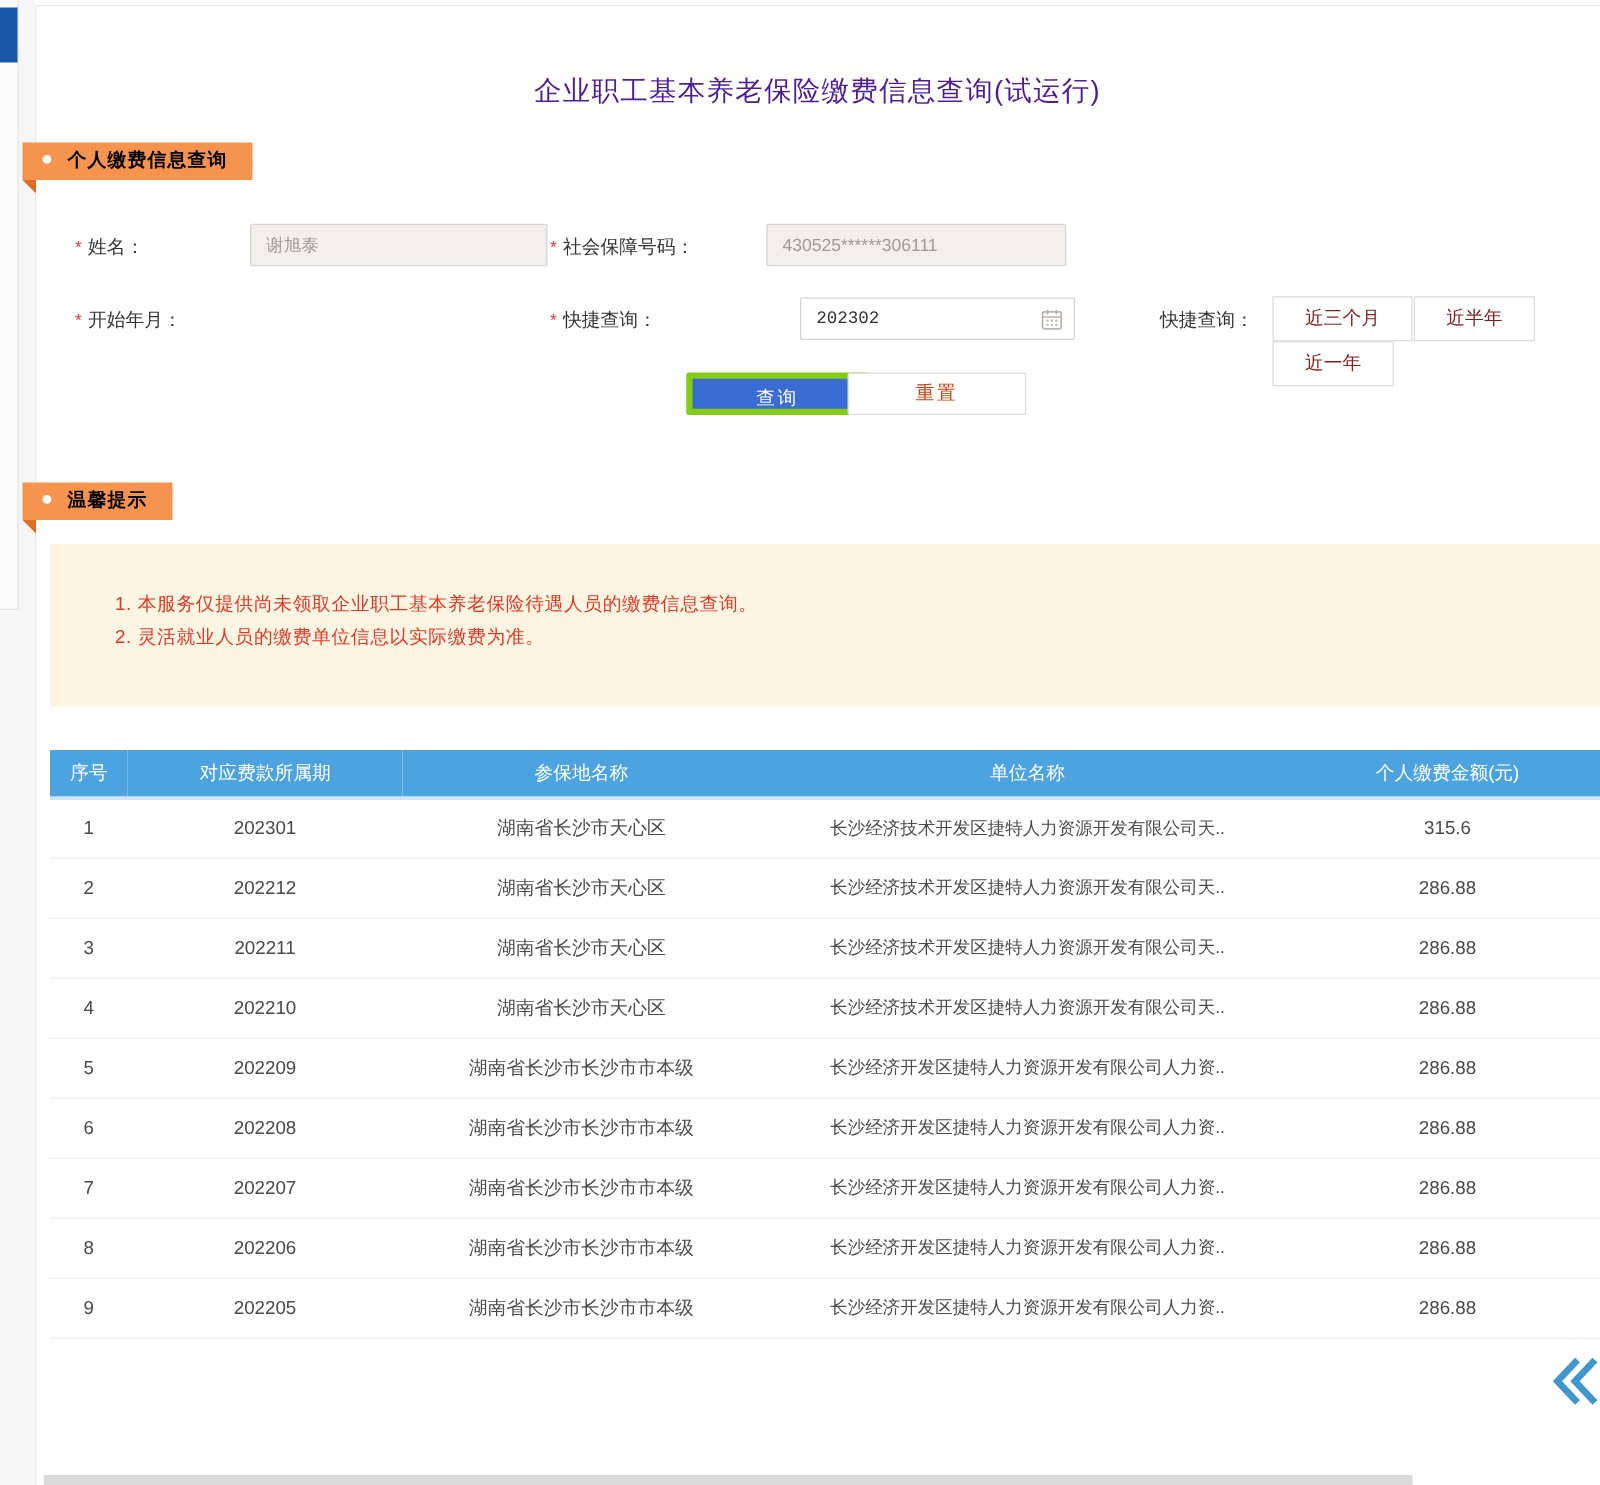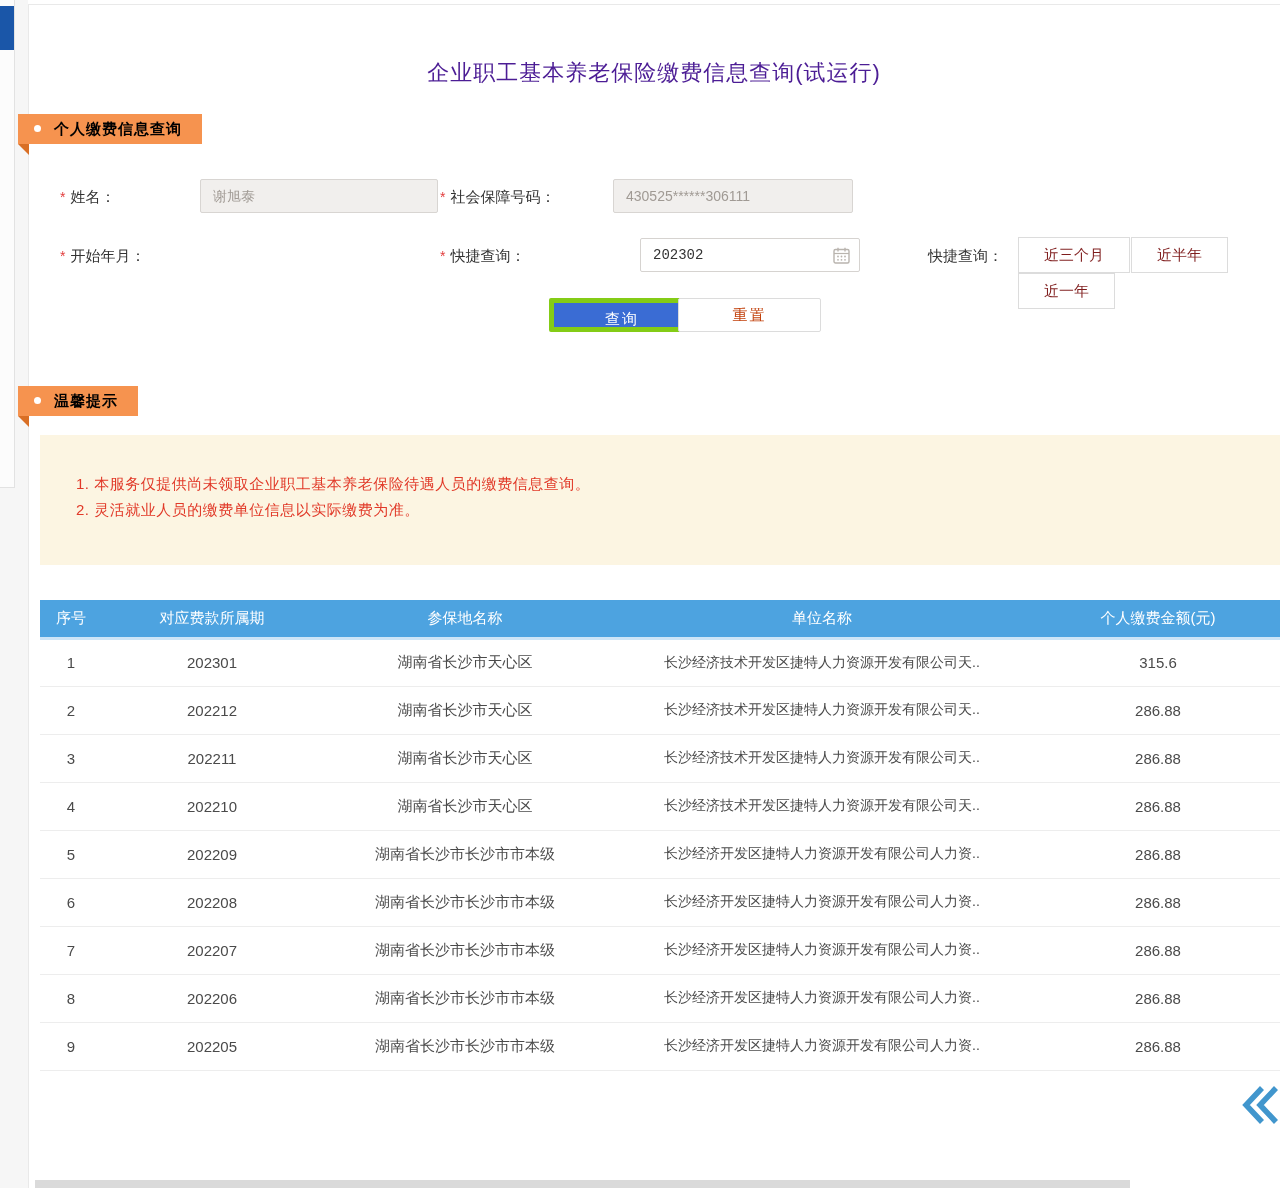--- a/index.html
+++ b/index.html
@@ -51,21 +51,21 @@
   .quick-btn { display:inline-block; height:36px; background:#fff; border:1px solid #dcdcdc;
                font-size:15px; color:#7f1d1d; padding:0 25px; margin-right:1px; cursor:pointer;
                font-family:Liberation Serif, serif; line-height:34px; }
 
   .btn { position:absolute; top:298px; height:34px; border-radius:2px; font-size:15px;
          text-align:center; line-height:32px; cursor:pointer; letter-spacing:2px; }
   #btn-query { left:520px; width:146px; background:#3a6cd4; border:5px solid #84cc16; color:#fff;margin-left:29px; }
   #btn-reset { left:678px; width:143px; background:#fff; border:1px solid #dcdcdc; color:#c2410c; }
 
   
-  .tips-box { position:absolute; left:40px; top:435px; width:1240px; height:130px; background:#fcf5e2; }
+  .tips-box { position:absolute; left:40px; top:435px; width:1240px; height:130px; background:#fcf5e2;padding-left:16px; }
   .tips-inner { padding:36px 0 0 36px; }
   .tip-line { font-size:15px; color:#e13928; line-height:26px; letter-spacing:0.5px; }
 
   
   .tbl-wrap { position:absolute; left:40px; top:600px; width:1240px; }
   table { width:100%; border-collapse:collapse; table-layout:fixed; }
   col.c1{width:62px;} col.c2{width:220px;} col.c3{width:286px;} col.c4{width:428px;} col.c5{width:244px;}
   thead th { background:#4da3e0; color:#fff; font-weight:normal; font-size:15px; height:38px;
              text-align:center; border-bottom:3px solid #cde5f7; }
   tbody td { height:48px; text-align:center; font-size:15px; color:#4a4a4a;

